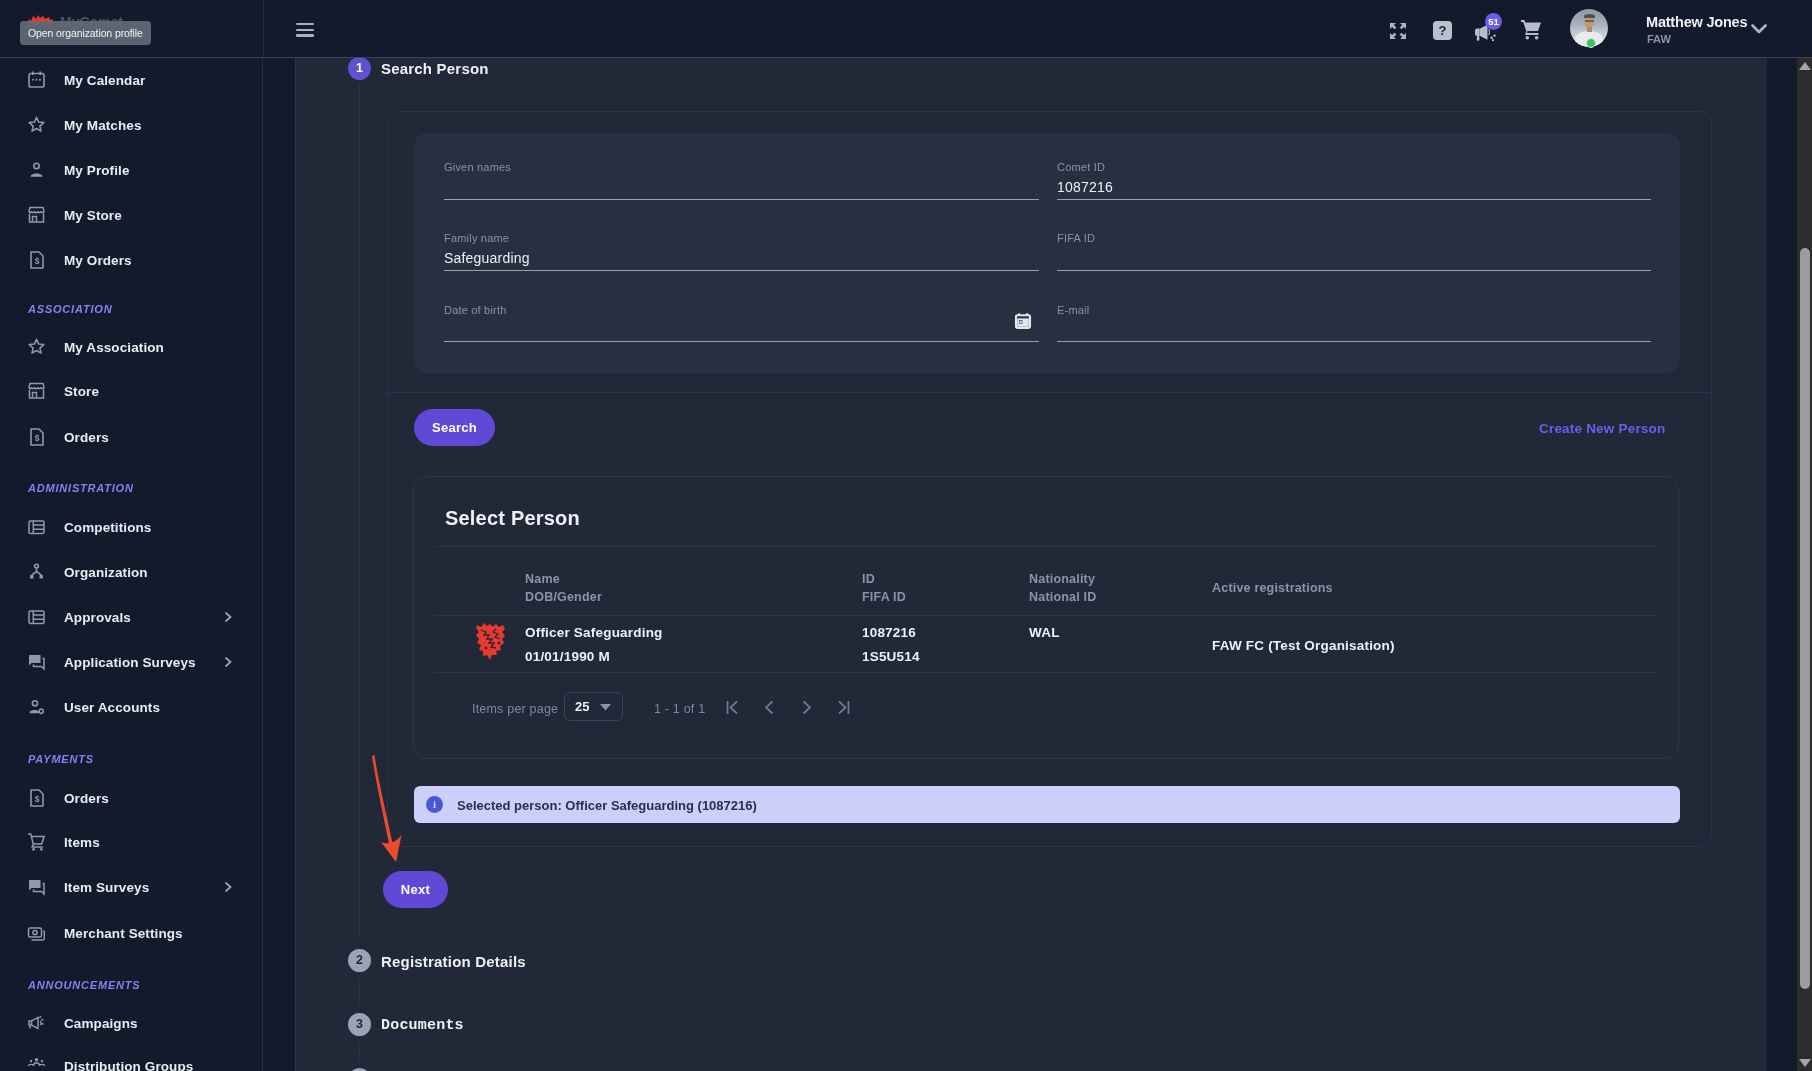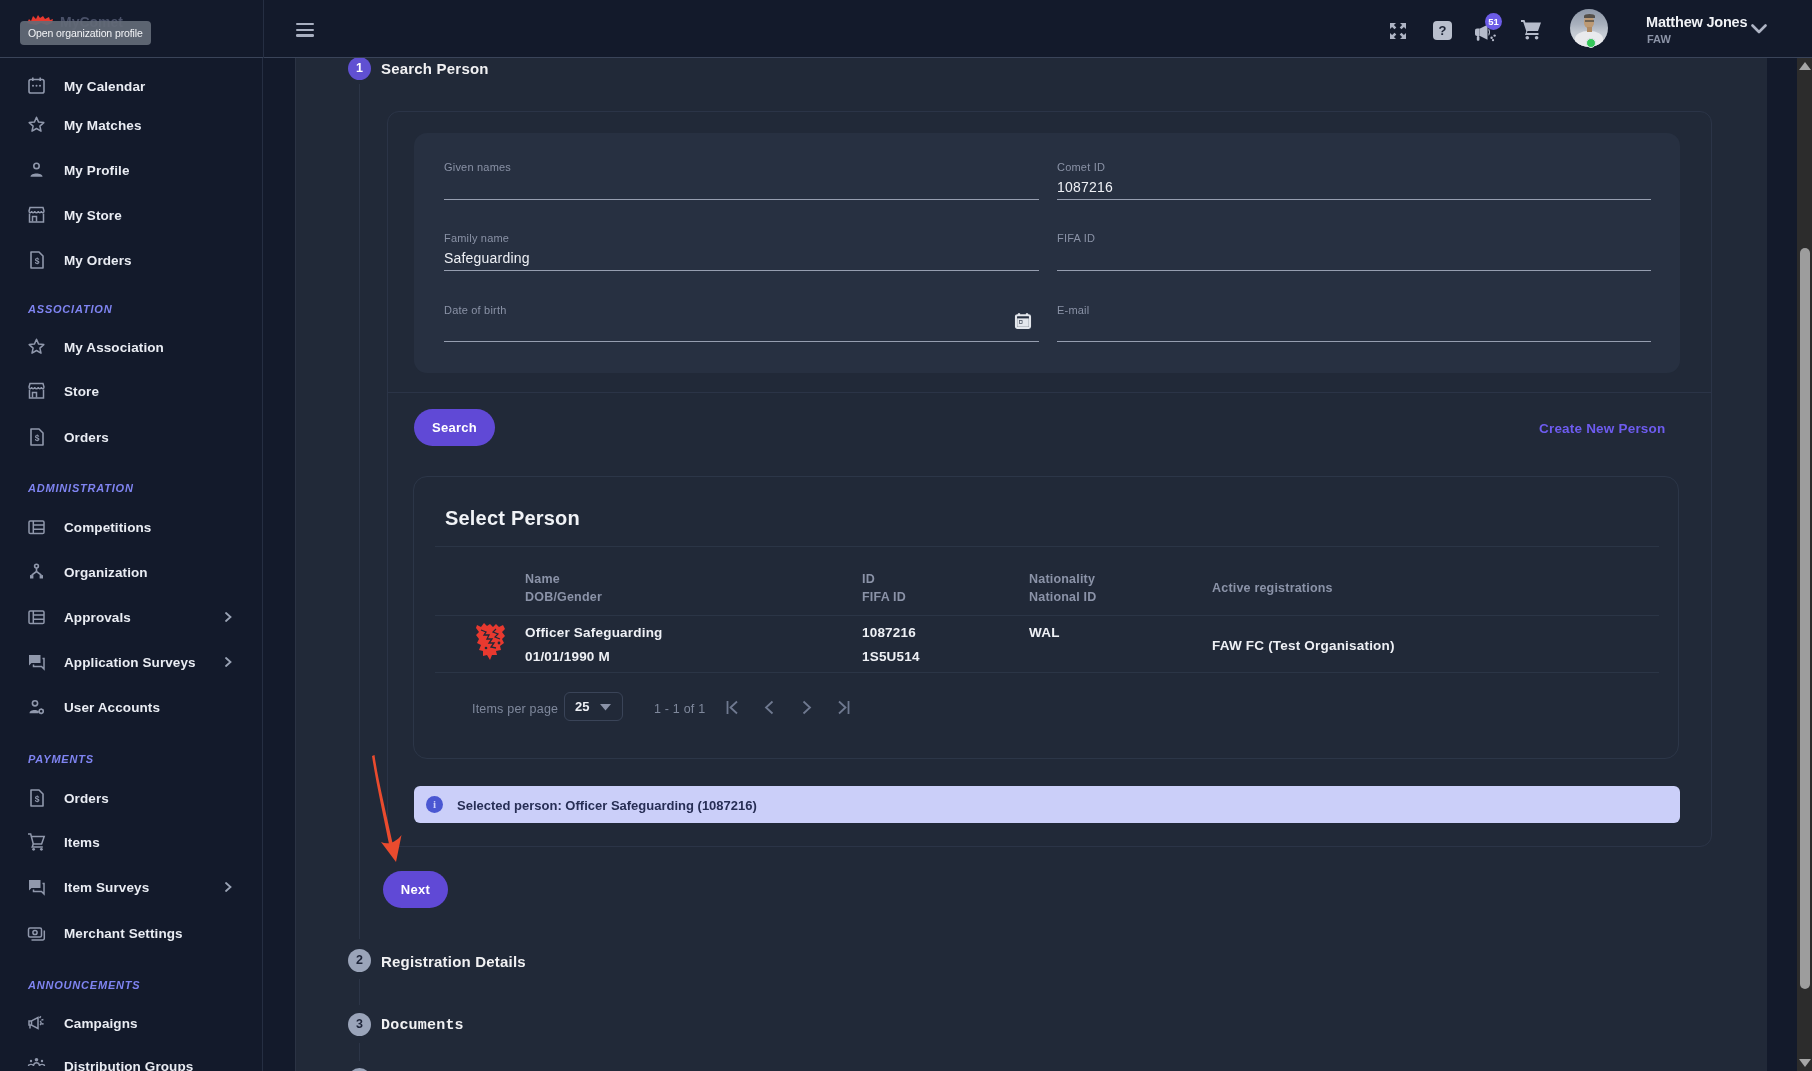--- a/index.html
+++ b/index.html
@@ -230,21 +230,21 @@
       <div class="abs" style="left:16.5px; top:17.5px; width:5px; height:5px; background:#b08a62;"></div>
     </div>
     <div class="abs" style="left:1586px; top:38px; width:10px; height:10px; border-radius:50%; background:#34c759; border:1.5px solid #dfe3ea;"></div>
     <div class="abs" style="left:1646px; top:14px; font-size:14.5px; font-weight:bold; color:#f0f2f6; letter-spacing:-0.2px;">Matthew Jones</div>
     <div class="abs" style="left:1647px; top:33px; font-size:11px; font-weight:bold; color:#8b93a6;">FAW</div>
     <svg class="abs" style="left:1751px; top:24px;" width="16" height="10" viewBox="0 0 16 10">
       <path d="M1.5 1.5 L8 8 L14.5 1.5" fill="none" stroke="#aeb4c4" stroke-width="2.6" stroke-linecap="round" stroke-linejoin="round"></path>
     </svg>
   </div>
   <div class="sidebar" id="sidebar">
-    <div class="nav-item" style="top:16px;">
+    <div class="nav-item" style="top:10px;">
       <svg class="nico" viewBox="0 0 19 19">
           <g fill="none" stroke="#9098ac" stroke-width="1.6">
             <rect x="2" y="3" width="15" height="13.5" rx="1.8"></rect>
             <path d="M5.8 1 V4.4 M13.2 1 V4.4"></path>
           </g>
           <g fill="#9098ac">
             <circle cx="6" cy="9.2" r="1"></circle>
             <circle cx="9.5" cy="9.2" r="1"></circle>
             <circle cx="13" cy="9.2" r="1"></circle>
           </g>

